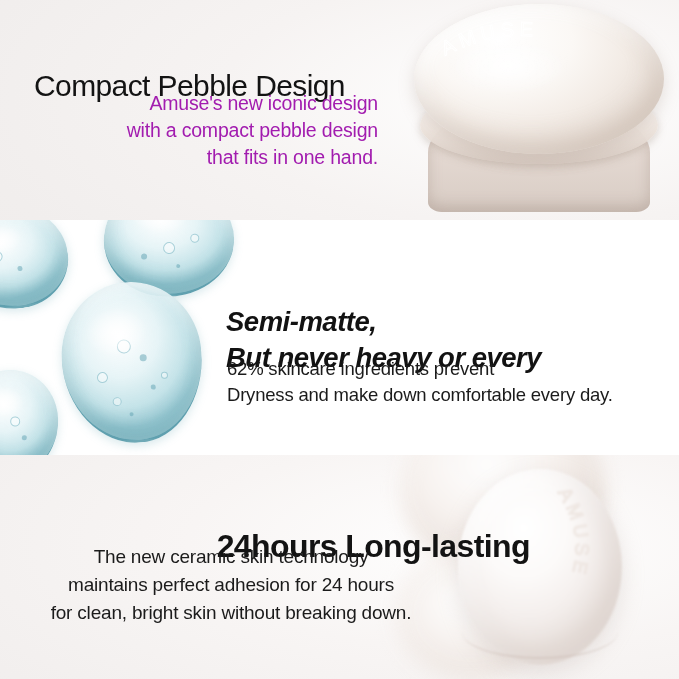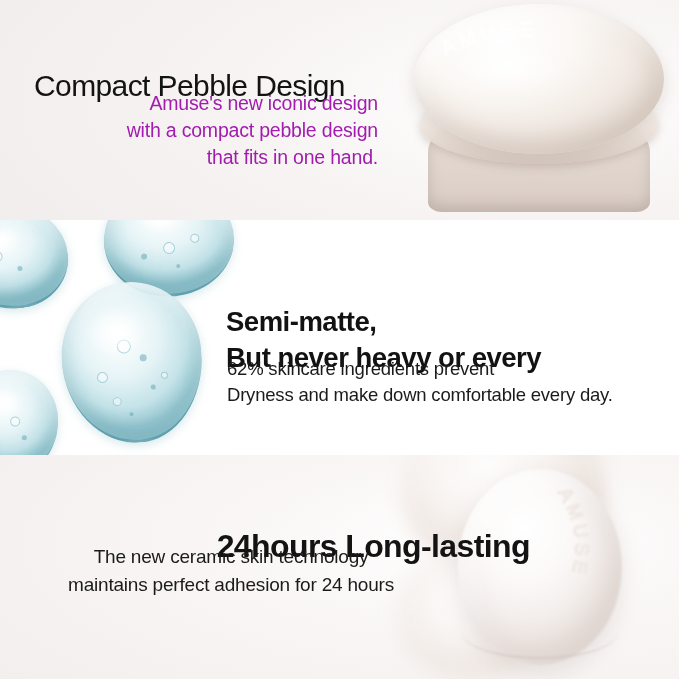--- a/index.html
+++ b/index.html
@@ -130,20 +130,21 @@
   #panel2 .panel-bg { background: #ffffff; }
   #p2-head {
     position: absolute;
     left: 226px;
     top: 61px;
     font-size: 27.5px;
     font-weight: bold;
     line-height: 36px;
     letter-spacing: -0.5px;
     color: #121212;
+    font-style: italic;
   }
   #p2-head div { white-space: nowrap; }
   #p2-body {
     position: absolute;
     left: 227px;
     top: 136px;
     font-size: 18.5px;
     line-height: 26px;
     letter-spacing: -0.2px;
     color: #1b1b1b;
@@ -383,16 +384,17 @@
         <text>
           <textPath href="#arcPath3" startOffset="6%">AMUSE</textPath>
         </text>
       </svg>
     </div>
 
     <h2 id="p3-head">24hours Long-lasting</h2>
     <div id="p3-body">
       <div>The new ceramic skin technology</div>
       <div>maintains perfect adhesion for 24 hours</div>
+      <div>for clean, bright skin without breaking down.</div>
     </div>
   </section>
 
 </div>
 
 </body></html>

